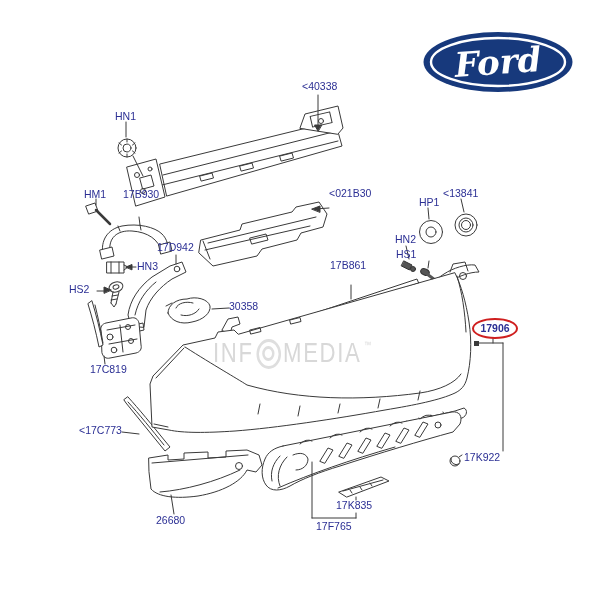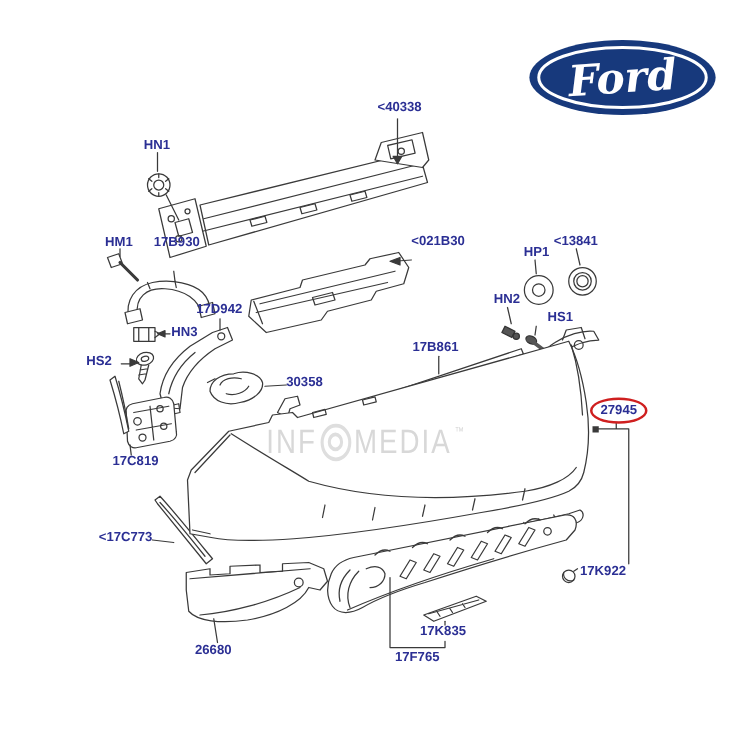--- a/index.html
+++ b/index.html
@@ -1,19 +1,19 @@
 <!DOCTYPE html>
 <html><head>
 <meta charset="utf-8">
 <style>
   html,body{margin:0;padding:0;background:#fff;}
   #stage{position:relative;width:600px;height:600px;background:#ffffff;overflow:hidden;
          font-family:"Liberation Sans",sans-serif;}
   #lineart{position:absolute;left:0;top:0;}
-  .plabel{position:absolute;font-weight:bold;font-size:10.5px;line-height:10px;
+  .plabel{position:absolute;font-weight:normal;font-size:10.5px;line-height:10px;
           color:#2b2f94;white-space:nowrap;cursor:pointer;}
   .circled{position:absolute;left:472px;top:318px;width:42px;height:17px;
            border:2px solid #cf1f1f;border-radius:50%;font-weight:bold;font-size:10.5px;
            line-height:17px;text-align:center;color:#2b2f94;cursor:pointer;}
   .watermark{position:absolute;left:213px;top:338px;display:flex;align-items:center;gap:3px;
              color:#d8d8d8;font-size:27px;font-weight:500;letter-spacing:2px;
              transform:scaleX(.82);transform-origin:left center;user-select:none;}
   .wm-icon{width:24px;height:24px;border:3px solid #dedede;border-radius:50%;
            display:flex;align-items:center;justify-content:center;flex:none;}
   .wm-icon-inner{width:9px;height:9px;border:3px solid #dedede;border-radius:50%;}
@@ -243,23 +243,23 @@
   <div class="plabel" style="left:123px;top:189px">17B930</div>
   <div class="plabel" style="left:157px;top:242px">17D942</div>
   <div class="plabel" style="left:137px;top:261px">HN3</div>
   <div class="plabel" style="left:69px;top:284px">HS2</div>
   <div class="plabel" style="left:90px;top:364px">17C819</div>
   <div class="plabel" style="left:79px;top:425px">&lt;17C773</div>
   <div class="plabel" style="left:329px;top:188px">&lt;021B30</div>
   <div class="plabel" style="left:419px;top:197px">HP1</div>
   <div class="plabel" style="left:443px;top:188px">&lt;13841</div>
   <div class="plabel" style="left:395px;top:234px">HN2</div>
-  <div class="plabel" style="left:438px;top:249px">HS1</div>
-  <div class="plabel" style="left:330px;top:273px">17B861</div>
+  <div class="plabel" style="left:396px;top:249px">HS1</div>
+  <div class="plabel" style="left:330px;top:260px">17B861</div>
   <div class="plabel" style="left:229px;top:301px">30358</div>
   <div class="plabel" style="left:464px;top:452px">17K922</div>
   <div class="plabel" style="left:156px;top:515px">26680</div>
   <div class="plabel" style="left:336px;top:500px">17K835</div>
   <div class="plabel" style="left:316px;top:521px">17F765</div>
 
-  <div class="circled">27945</div>
+  <div class="circled">17906</div>
 
 </div>
 
 </body></html>

